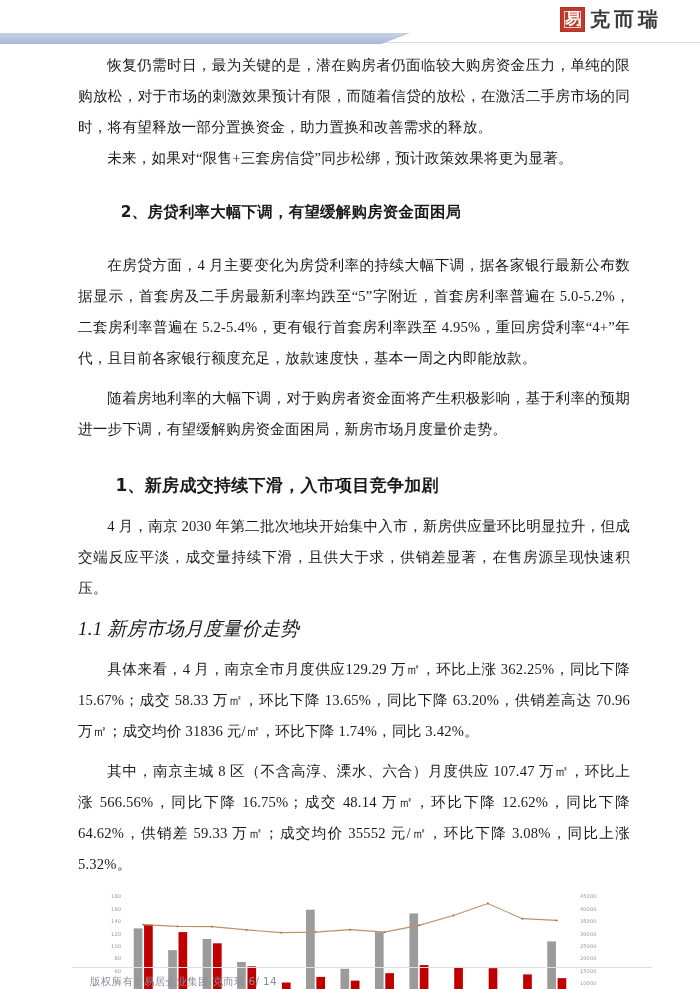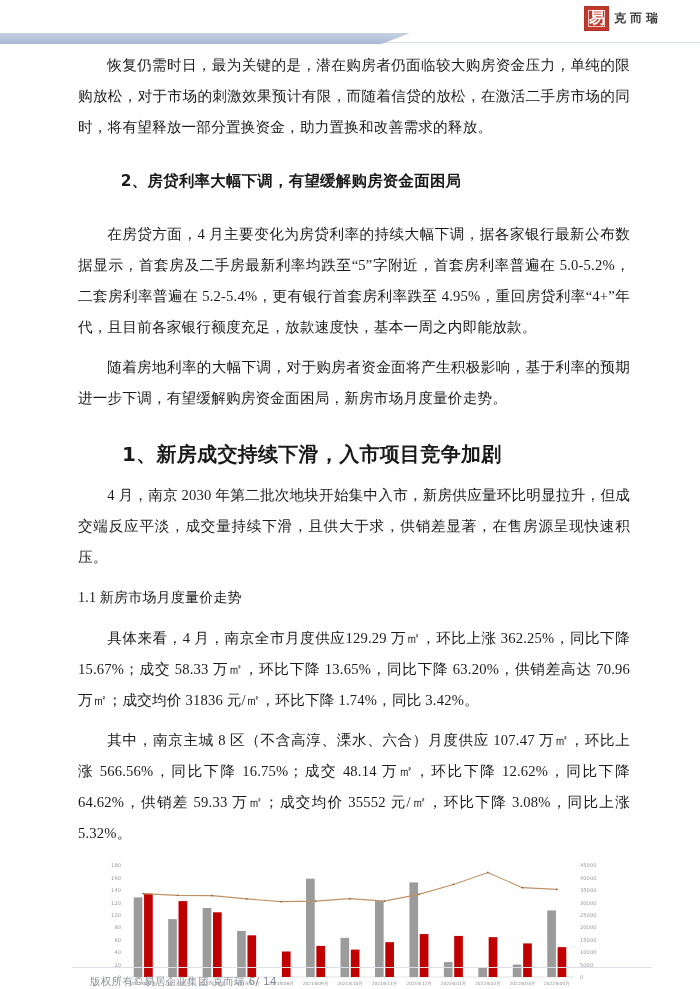--- a/index.html
+++ b/index.html
@@ -41,21 +41,21 @@
   .seal-glyph {
     position:absolute; inset:0;
     color:#ffffff;
     font-family:"Liberation Serif", serif;
     font-size:16px; font-weight:bold;
     display:flex; align-items:center; justify-content:center;
     letter-spacing:-1px;
   }
   .logo-text {
     font-family:"Liberation Serif","DejaVu Serif",serif;
-    font-size:12px;
+    font-size:20px;
     font-weight:bold;
     color:#3a3a3a;
     letter-spacing:4px;
   }
   .band-row {
     position:absolute;
     left:0; top:33px;
     width:100%; height:11px;
   }
   .band-blue {
@@ -89,34 +89,35 @@
     margin:12px;
     font-size:15.4px;
     line-height:34px;
     font-weight:bold;
     font-family:"DejaVu Sans","Liberation Sans",sans-serif;
     text-indent:2em;
     letter-spacing:0.3px;
   }
   h3.head-lv3 {
     margin:0;
-    font-size:20px;
+    font-size:17px;
     line-height:34px;
     font-weight:bold;
     font-family:"DejaVu Sans","Liberation Sans",sans-serif;
     text-indent:2.2em;
     letter-spacing:0.3px;
   }
   h4.head-lv4 {
     margin:0;
-    font-size:14px;
+    font-size:19px;
     line-height:32px;
     font-weight:normal;
     text-indent:0;
     letter-spacing:0.2px;
+    font-style:italic;
   }
 
   
   .chart-block {
     margin-top:10px;
     width:100%;
   }
   .chart-svg { display:block; width:525px; margin:0 auto; }
 
   
@@ -150,20 +151,21 @@
     <div class="seal">
       <span class="seal-glyph">易</span>
     </div>
     <span class="logo-text">克而瑞</span>
   </div>
 </div>
 
 <div class="page">
 
   <p class="body-text">恢复仍需时日，最为关键的是，潜在购房者仍面临较大购房资金压力，单纯的限购放松，对于市场的刺激效果预计有限，而随着信贷的放松，在激活二手房市场的同时，将有望释放一部分置换资金，助力置换和改善需求的释放。</p>
+  <p class="body-text">未来，如果对“限售+三套房信贷”同步松绑，预计政策效果将更为显著。</p>
 
   <div class="gap-sm"></div>
   <h2 class="head-lv2">2、房贷利率大幅下调，有望缓解购房资金面困局</h2>
   <div class="gap-sm"></div>
 
   <p class="body-text">在房贷方面，4 月主要变化为房贷利率的持续大幅下调，据各家银行最新公布数据显示，首套房及二手房最新利率均跌至“5”字附近，首套房利率普遍在 5.0-5.2%，二套房利率普遍在 5.2-5.4%，更有银行首套房利率跌至 4.95%，重回房贷利率“4+”年代，且目前各家银行额度充足，放款速度快，基本一周之内即能放款。</p>
   <div class="gap-sm"></div>
   <p class="body-text">随着房地利率的大幅下调，对于购房者资金面将产生积极影响，基于利率的预期进一步下调，有望缓解购房资金面困局，新房市场月度量价走势。</p>
 
   <div class="gap-md"></div>

